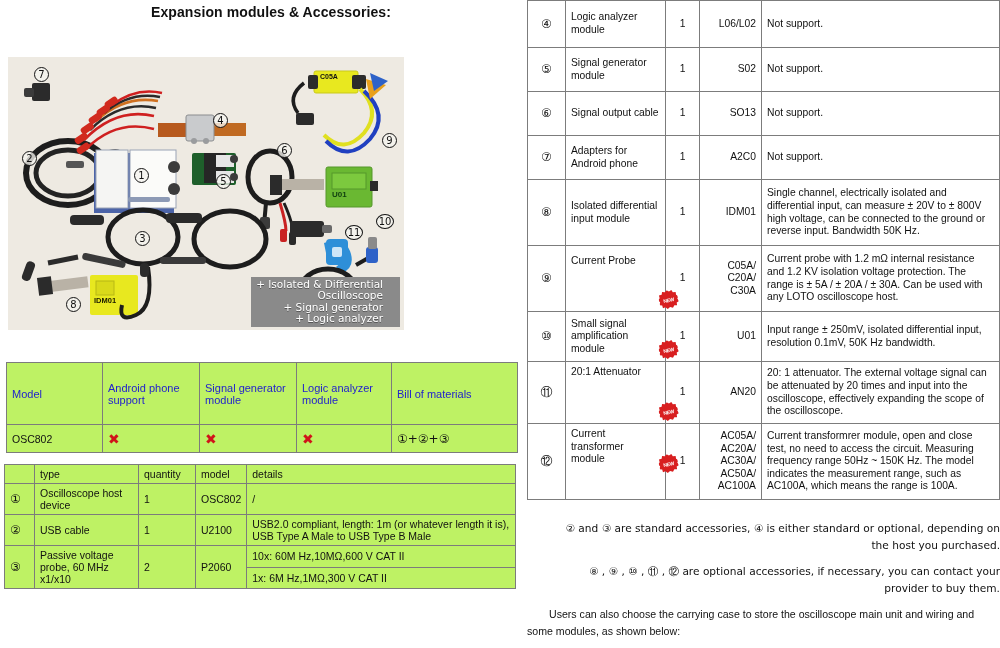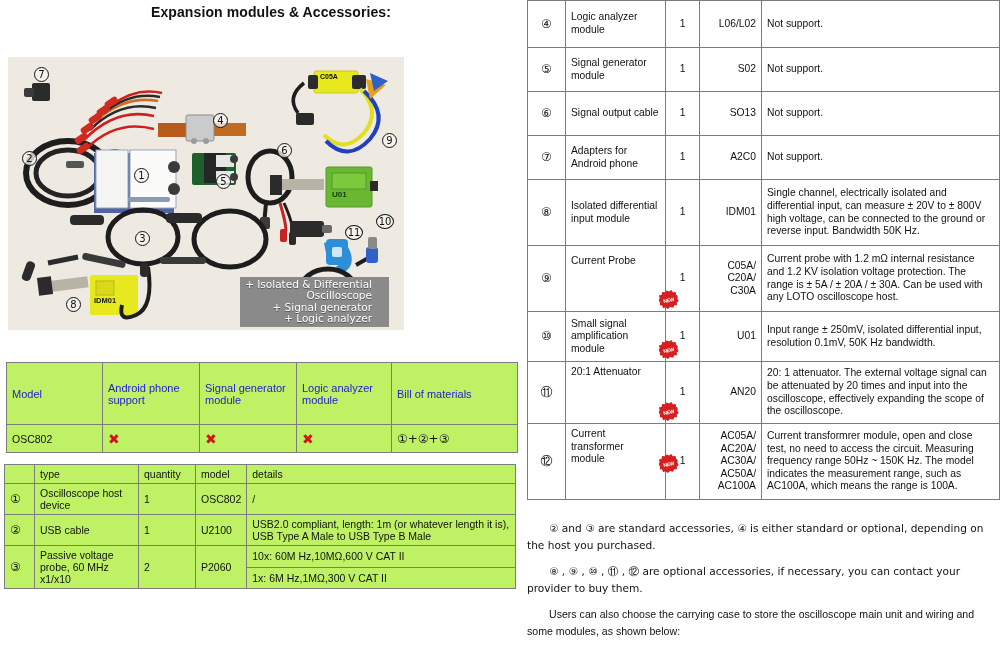--- a/index.html
+++ b/index.html
@@ -37,21 +37,21 @@
   .callout {
     position:absolute;
     width:15px; height:15px; border-radius:50%;
     border:1.3px solid #141414; background:rgba(245,243,238,0.78);
     color:#111; font-size:10px; line-height:13px; text-align:center;
     font-family:"DejaVu Sans", sans-serif;
     z-index:40;
   }
 
   #photo-legend {
-    position:absolute; right:15px; bottom:3px;
+    position:absolute; right:4px; bottom:3px;
     background:#8a8a8a; padding:2px 3px 2px 5px;
     display:flex; align-items:center; gap:3px;
     z-index:60;
   }
   #photo-legend .lg-text {
     display:flex; flex-direction:column; justify-content:center;
     text-align:right;
     color:#ffffff; font-size:10.5px; line-height:11.6px;
     font-family:"DejaVu Sans", sans-serif;
     text-shadow:0 1px 0 #555;
@@ -118,21 +118,21 @@
                       6% 34%,5% 19%,20% 18%,25% 4%,39% 9%);
     transform:rotate(-12deg);
     letter-spacing:-0.3px;
     z-index:5;
     line-height:6px;
   }
 
   #notes { position:absolute; left:0px; top:520px; width:473px; font-size:10.6px; color:#111; line-height:17px; }
   #notes p { margin:0 0 9px 0; }
   #notes p.ind { text-indent:22px; }
-  #notes .circnum { font-size:12px; }
+  #notes .circnum { font-size:12px;text-align:right; }
 </style>
 </head>
 <body>
 
 <div id="left-col">
 
   <div id="page-title">Expansion modules &amp; Accessories:</div>
 
   <div id="product-photo">
 

